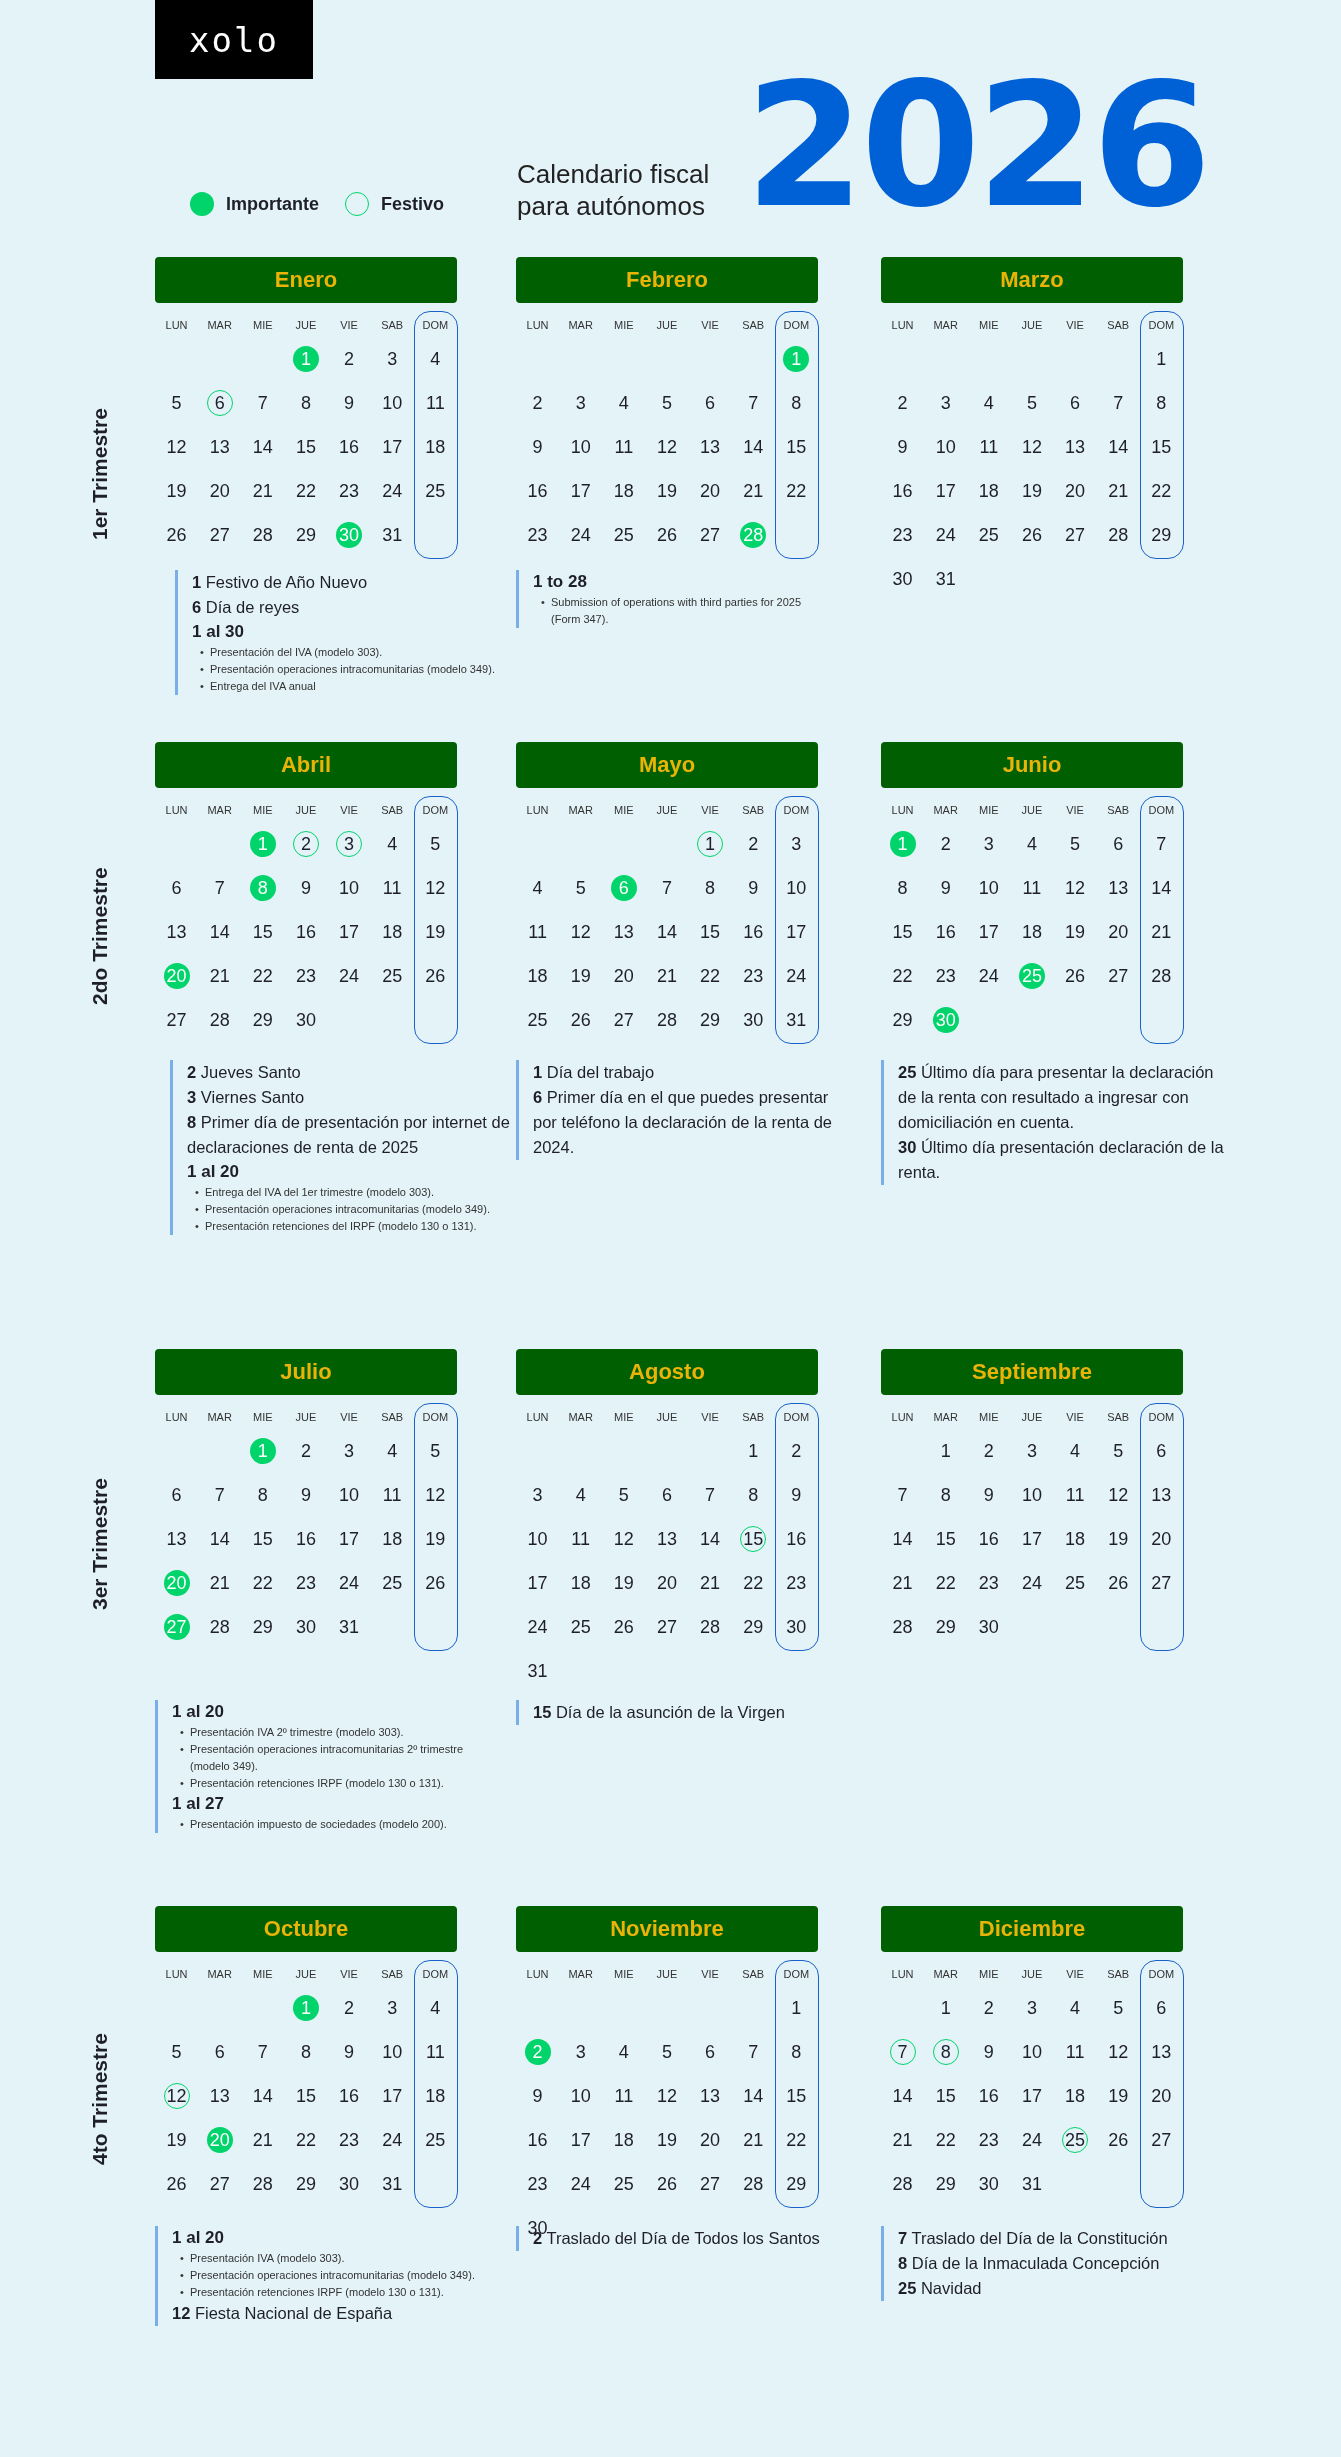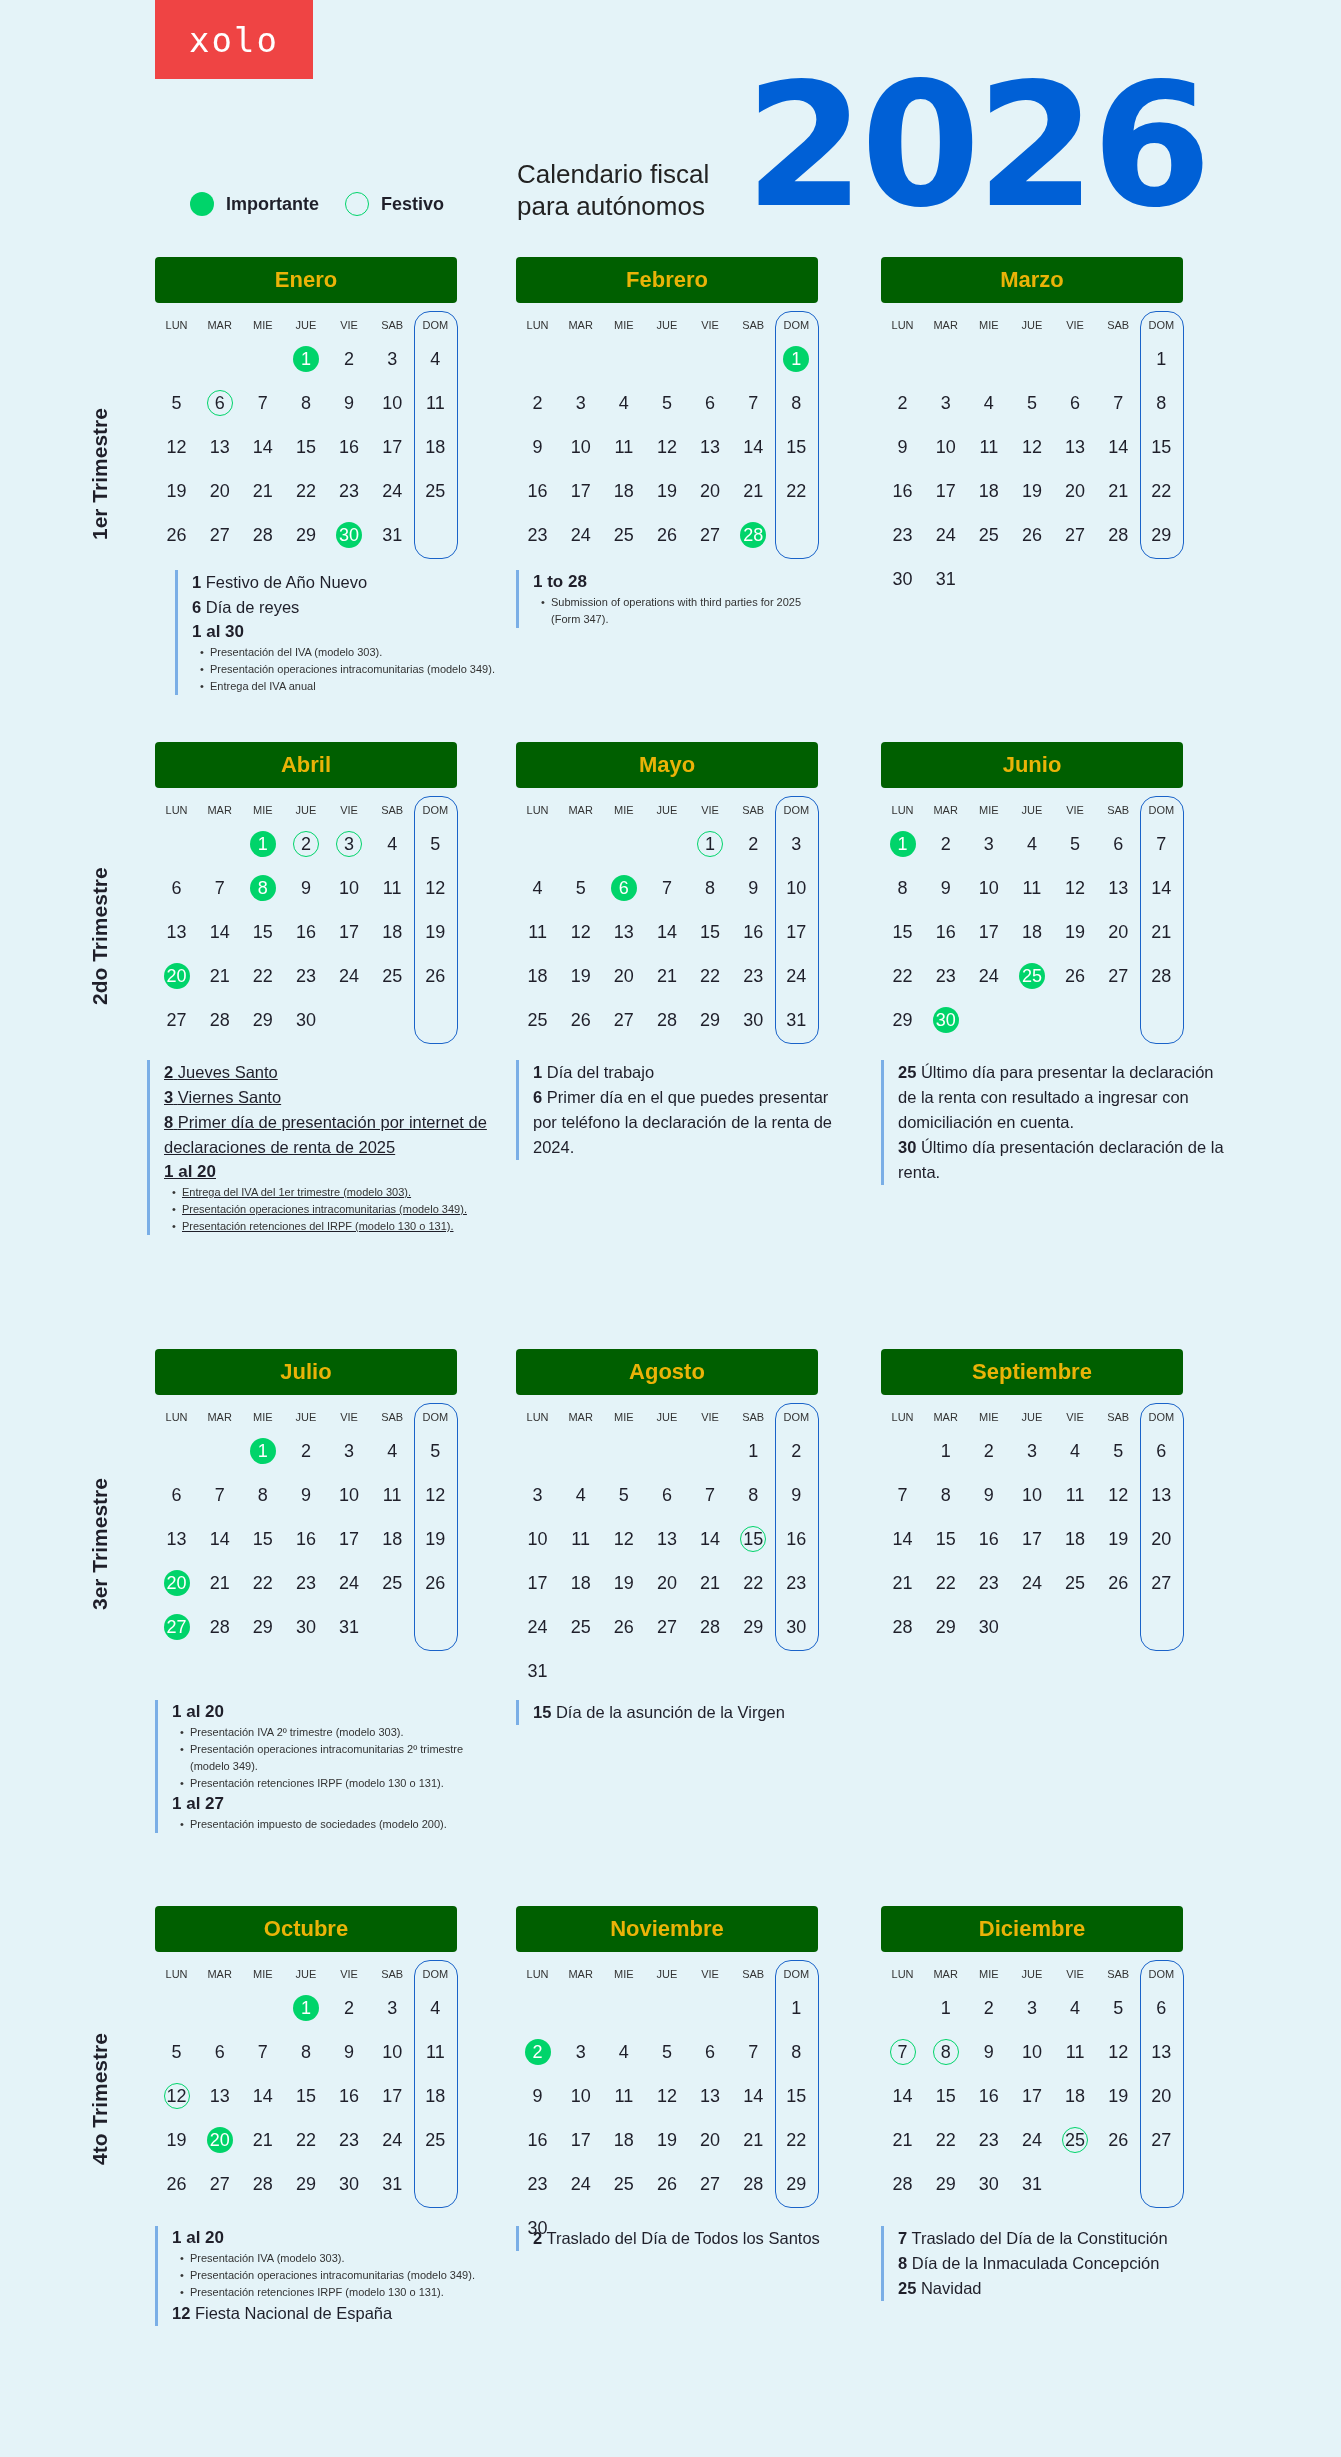--- a/index.html
+++ b/index.html
@@ -6,21 +6,21 @@
   body {
     width: 1341px; height: 2457px;
     background: #e4f3f8;
     font-family: "Liberation Sans", "DejaVu Sans", sans-serif;
     color: #1f1f2a;
     position: relative;
     overflow: hidden;
   }
   .logo {
     position: absolute; left: 155px; top: 0; width: 158px; height: 79px;
-    background: #ef4444; color: #fff;
+    background: #000000; color: #fff;
     font-family: "DejaVu Sans Mono", "Liberation Mono", monospace;
     font-size: 34px; display: flex; align-items: center; justify-content: center;
     letter-spacing: 2px;
   }
   .legend { position: absolute; left: 157px; top: 192px; display: flex; align-items: center; font-size: 18px; font-weight: bold; margin-left: 33px; }
   .legend .dot { width: 24px; height: 24px; border-radius: 50%; margin-right: 12px; }
   .legend .dot.filled { background: #00d46a; }
   .legend .dot.ring { border: 1.5px solid #00d46a; margin-left: 26px; }
   .subtitle { position: absolute; left: 517px; top: 158px; font-size: 26px; line-height: 32px; color: #222; }
   .year {
@@ -1381,21 +1381,21 @@
       <li>Presentación operaciones intracomunitarias (modelo 349).</li>
       <li>Entrega del IVA anual</li>
     </ul>
   </div>
 <div class="notes" style="left: 516px; top: 570px; width: 300px;">
     <div class="range">1 to 28</div>
     <ul>
       <li>Submission of operations with third parties for 2025 (Form 347).</li>
     </ul>
   </div>
-<div class="notes" style="left: 147px; top: 1060px; width: 340px; text-decoration: underline;">
+<div class="notes" style="left: 170px; top: 1060px; width: 340px;">
     <div class="n"><b>2</b> <span>Jueves Santo</span></div>
     <div class="n"><b>3</b> <span>Viernes Santo</span></div>
     <div class="n"><b>8</b> <span>Primer día de presentación por internet de declaraciones de renta de 2025</span></div>
     <div class="range">1 al 20</div>
     <ul>
       <li>Entrega del IVA del 1er trimestre (modelo 303).</li>
       <li>Presentación operaciones intracomunitarias (modelo 349).</li>
       <li>Presentación retenciones del IRPF (modelo 130 o 131).</li>
     </ul>
   </div>

